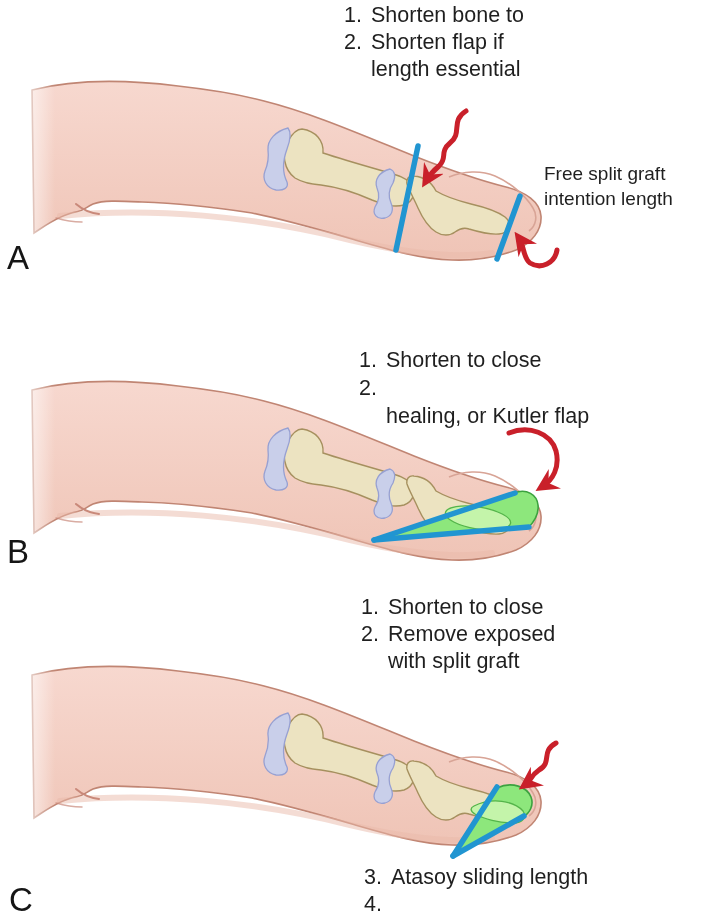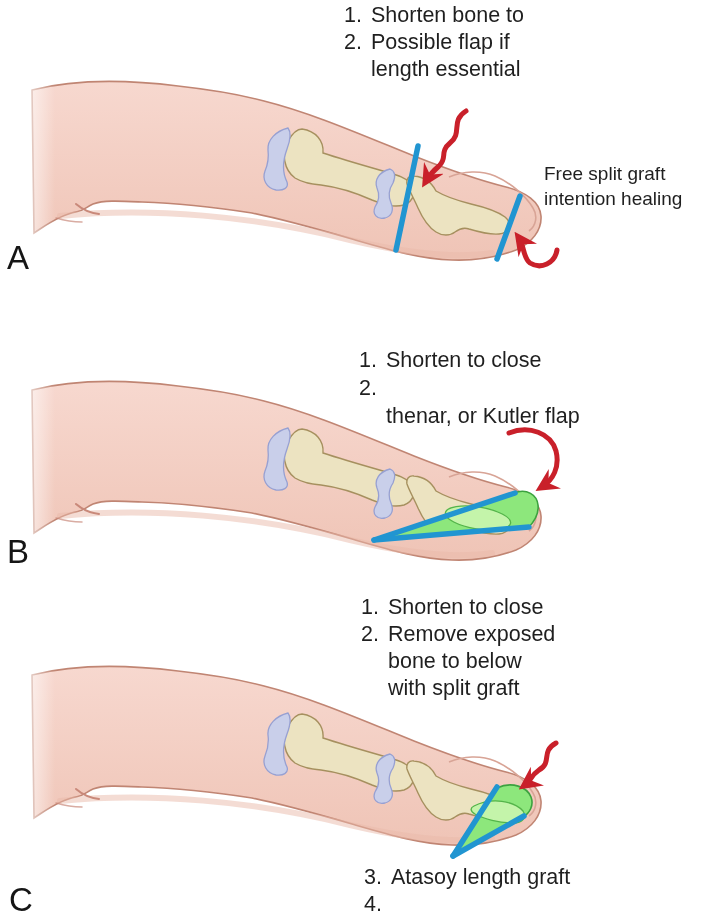--- a/index.html
+++ b/index.html
@@ -151,74 +151,70 @@
     <rect x="0" y="0" width="55" height="922" fill="url(#fadeL)"></rect>
   </svg>
 
   <div class="ilist ilist-a">
     <div class="row">
       <span class="num">1.</span>
       <span>Shorten bone to</span>
     </div>
     <div class="row">
       <span class="num">2.</span>
-      <span>Possible flap if</span>
+      <span>Shorten flap if</span>
     </div>
     <div class="row">
       <span class="num"></span>
       <span>length essential</span>
     </div>
   </div>
 
   <div class="sidenote">
     <div>Free split graft</div>
-    <div>intention healing</div>
+    <div>intention length</div>
   </div>
 
   <div class="plabel plabel-a">A</div>
 
   <div class="ilist ilist-b">
     <div class="row">
       <span class="num">1.</span>
       <span>Shorten to close</span>
     </div>
     <div class="row">
       <span class="num">2.</span>
     </div>
     <div class="row">
       <span class="num"></span>
-      <span>thenar, or Kutler flap</span>
+      <span>healing, or Kutler flap</span>
     </div>
   </div>
 
   <div class="plabel plabel-b">B</div>
 
   <div class="ilist ilist-c">
     <div class="row">
       <span class="num">1.</span>
       <span>Shorten to close</span>
     </div>
     <div class="row">
       <span class="num">2.</span>
       <span>Remove exposed</span>
     </div>
     <div class="row">
       <span class="num"></span>
-      <span>bone to below</span>
-    </div>
-    <div class="row">
-      <span class="num"></span>
       <span>with split graft</span>
     </div>
   </div>
 
   <div class="ilist ilist-c2">
     <div class="row">
       <span class="num">3.</span>
-      <span>Atasoy length graft</span>
+      <span>Atasoy sliding length</span>
     </div>
     <div class="row">
       <span class="num">4.</span>
     </div>
   </div>
 
   <div class="plabel plabel-c">C</div>
 
 </div>
 

